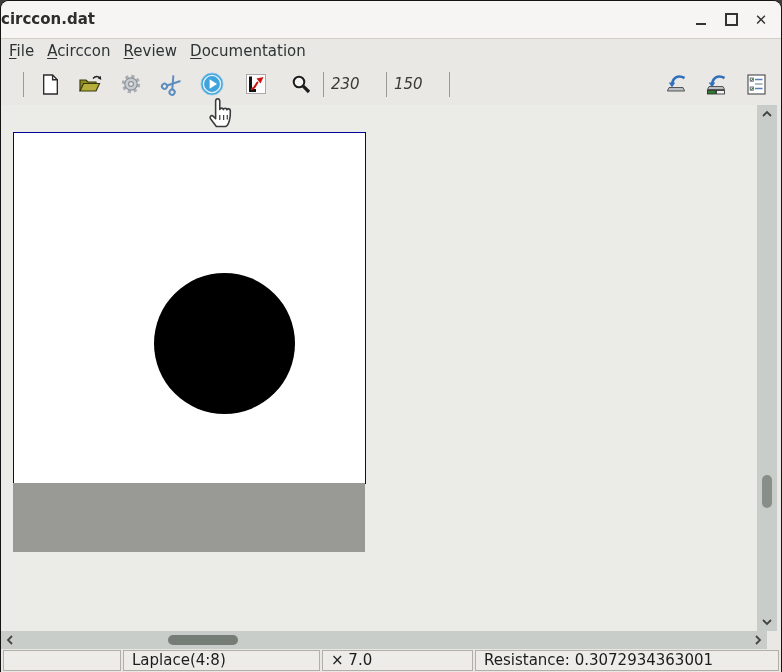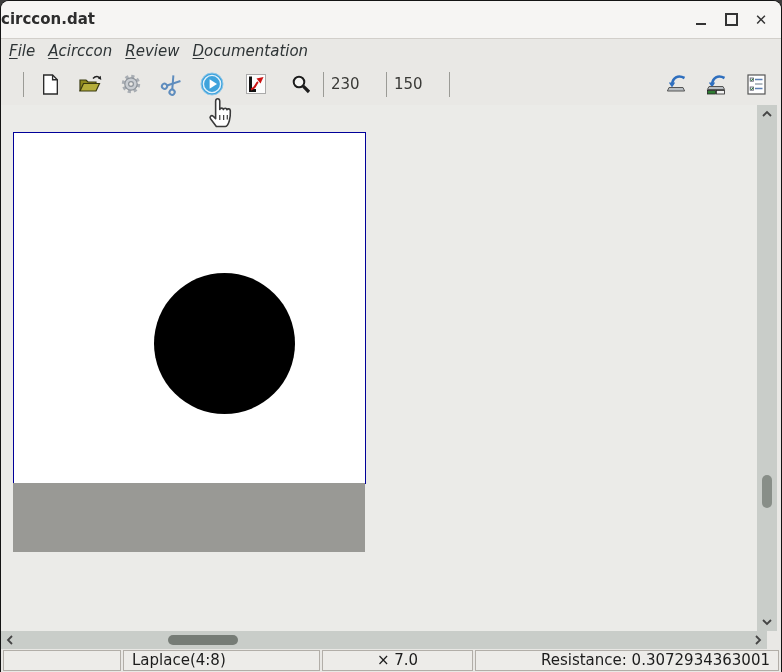--- a/index.html
+++ b/index.html
@@ -10,25 +10,25 @@
   .titlebar{position:absolute;left:0;top:0;width:100%;height:37px;background:#f6f5f3;border-bottom:1px solid #d2cfca;}
   .title{position:absolute;left:0;right:0;top:0;height:37px;line-height:37px;text-align:left;
          font-size:15px;font-weight:700;color:#2d2d2d;}
   .winbtn{position:absolute;top:0;height:37px;width:28px;display:flex;align-items:center;justify-content:center;color:#333;cursor:default;}
   .btn-min{right:66px;} .btn-max{right:36px;} .btn-close{right:6px;font-size:15px;font-weight:700;}
   .min-bar{width:10px;height:2px;background:#333;margin-top:8px;}
   .max-box{width:9px;height:9px;border:2px solid #333;}
 
   
   .menubar{position:absolute;left:0;top:38px;width:100%;height:24px;background:#e9e8e5;display:flex;align-items:center;gap:13px;padding-left:8px;box-sizing:border-box;}
-  .menu-item{font-size:15px;color:#2e3436;cursor:default;white-space:nowrap;font-style:italic;}
+  .menu-item{font-size:15px;color:#2e3436;cursor:default;white-space:nowrap;}
   .mnemonic{text-decoration:underline;text-underline-offset:2px;text-decoration-thickness:1px;}
 
   
-  .toolbar{position:absolute;left:0;top:62px;width:100%;height:42px;background:#e9e8e5;}
+  .toolbar{position:absolute;left:0;top:62px;width:100%;height:42px;background:#e9e8e5;font-style:italic;}
   .tb-sep{position:absolute;top:9px;width:1px;height:25px;background:#9b9b96;}
   .tb-btn{position:absolute;top:6px;width:30px;height:30px;display:flex;align-items:center;justify-content:center;}
   .tb-num{position:absolute;top:0;height:42px;line-height:42px;font-size:15px;color:#3a3a37;}
 
   
   .viewport{position:absolute;left:0;top:104px;width:756px;height:526px;background:#ebebe8;overflow:hidden;}
   .img-canvas{position:absolute;left:12px;top:27px;width:351px;height:350px;background:#ffffff;border:1px solid #000099;}
   .blob-circle{position:absolute;left:140px;top:140px;width:141px;height:141px;border-radius:50%;background:#000;}
   .electrode{position:absolute;left:12px;top:378px;width:352px;height:69px;background:#999995;}
 
@@ -36,21 +36,21 @@
   .vscroll{position:absolute;left:756px;top:104px;width:20px;height:526px;background:#c9cdc9;}
   .hscroll{position:absolute;left:0;top:630px;width:766px;height:18px;background:#c9cdc9;}
   .scroll-arrow{position:absolute;display:flex;align-items:center;justify-content:center;}
   .vthumb{position:absolute;left:5px;top:370px;width:10px;height:33px;background:#888e88;border-radius:5px;}
   .hthumb{position:absolute;left:167px;top:4px;width:70px;height:10px;background:#767c76;border-radius:5px;}
   .corner{position:absolute;left:766px;top:630px;width:14px;height:18px;background:#e9e8e5;}
 
   
   .statusbar{position:absolute;left:0;top:648px;width:100%;height:23px;background:#e9e8e5;display:flex;gap:2px;padding:1px 2px;box-sizing:border-box;}
   .status-cell{background:#edecE9;border:1px solid #b2aea8;font-size:15px;color:#1c1c1c;line-height:19px;padding:0 8px;box-sizing:border-box;white-space:nowrap;overflow:hidden;}
-  .sc-0{width:118px;} .sc-1{width:197px;} .sc-2{width:151px;text-align:center;} .sc-3{flex:1;text-align:right;}
+  .sc-0{width:118px;} .sc-1{width:197px;} .sc-2{width:151px;} .sc-3{flex:1;}
 
   
   .cursor{position:absolute;left:204px;top:94px;width:30px;height:34px;z-index:50;pointer-events:none;}
 
   svg{display:block;}
 </style>
 </head>
 <body>
 
 <div class="window">

